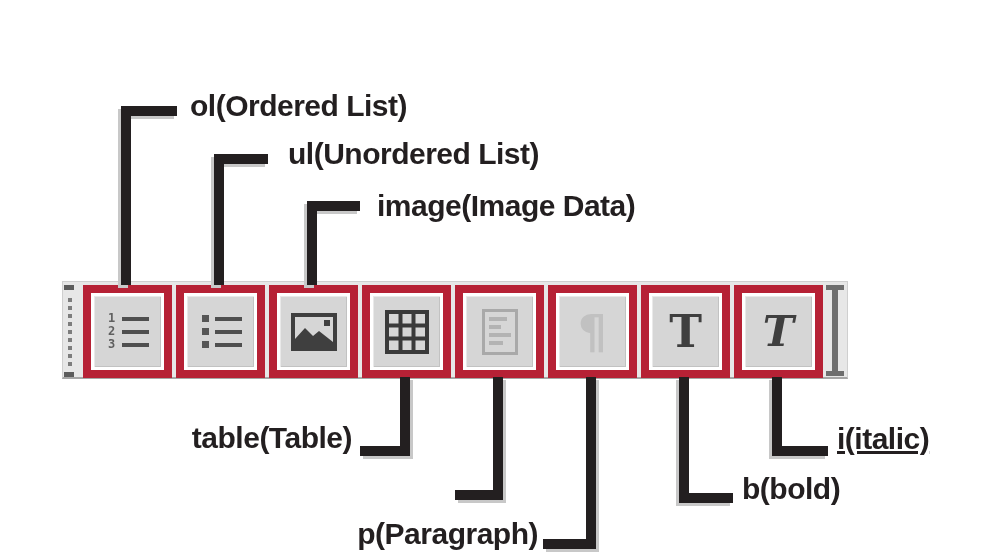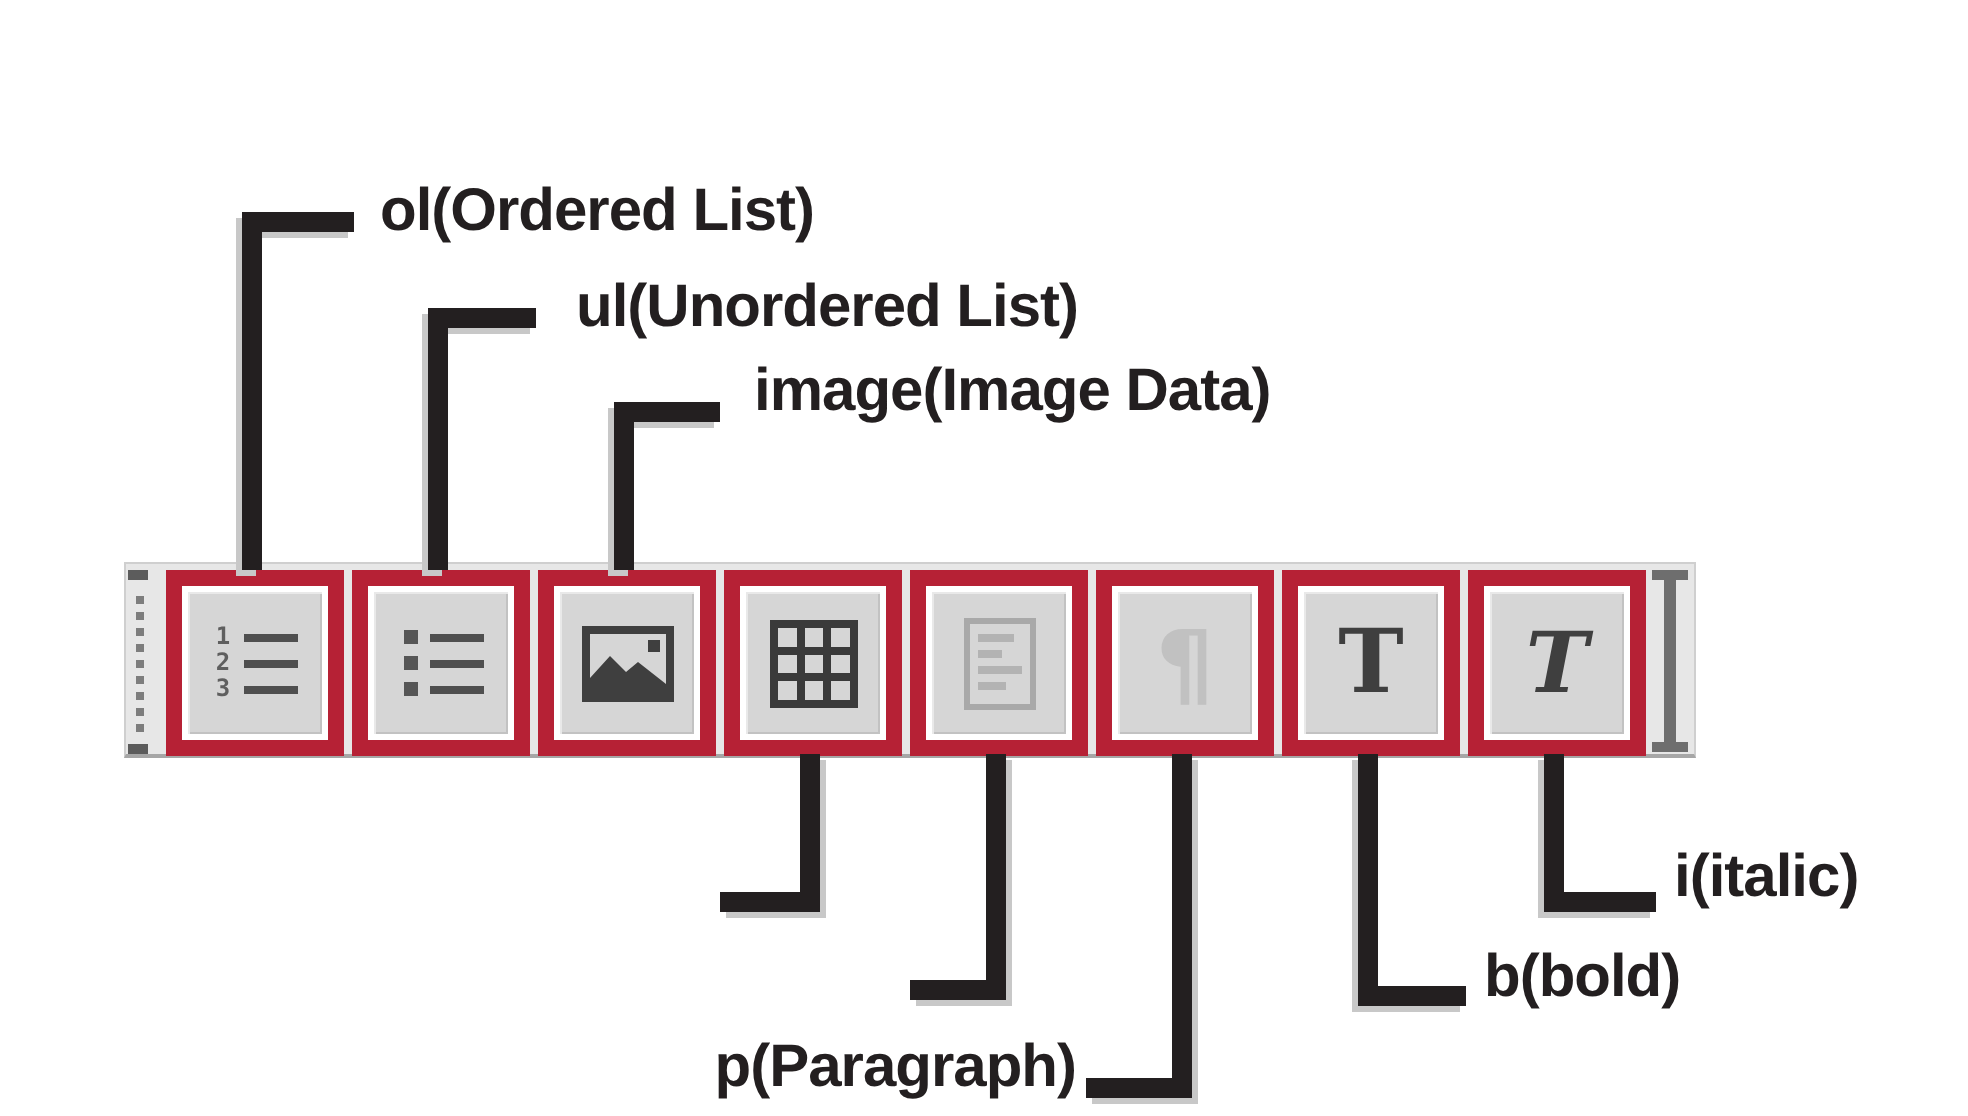--- a/index.html
+++ b/index.html
@@ -4,26 +4,26 @@
 <style>
   html,body{margin:0;padding:0;background:#ffffff;}
   .canvas{position:relative;width:984px;height:558px;background:#ffffff;overflow:hidden;
           font-family:"Liberation Sans",sans-serif;margin-top:48px;}
 
   
   .lab{position:absolute;font-weight:bold;font-size:30px;line-height:36px;color:#231f20;
        white-space:nowrap;letter-spacing:-0.5px;}
   .lab-ol{left:190px;top:40px;}
   .lab-ul{left:288px;top:88px;text-align:center;}
-  .lab-img{left:377px;top:130px;}
+  .lab-img{left:377px;top:140px;}
   .lab-table{right:632px;top:372px;}
   .lab-section{right:536px;top:420px;}
   .lab-p{right:446px;top:468px;text-align:right;}
   .lab-b{left:742px;top:423px;}
-  .lab-i{left:837px;top:373px;}
+  .lab-i{left:837px;top:373px;text-decoration:underline;}
 
   
   .line{position:absolute;box-sizing:border-box;z-index:6;}
   .l-gamma{border-top:10px solid #231f20;border-left:10px solid #231f20;
            filter:drop-shadow(-3px 3px 0 #c8c8c8);}
   .l-br{border-bottom:10px solid #231f20;border-right:10px solid #231f20;
         filter:drop-shadow(3px 3px 0 #c8c8c8);}
   .l-bl{border-bottom:10px solid #231f20;border-left:10px solid #231f20;
         filter:drop-shadow(-3px 3px 0 #c8c8c8);}
   .c-ol{left:121px;top:58px;width:56px;height:179px;}
@@ -79,20 +79,21 @@
 </style>
 </head>
 <body>
 
 <div class="canvas">
 
   <div class="lab lab-ol">ol(Ordered List)</div>
   <div class="lab lab-ul">ul(Unordered List)</div>
   <div class="lab lab-img">image(Image Data)</div>
 
+  <div class="lab lab-table">table(Table)</div>
   <div class="lab lab-p">p(Paragraph)</div>
   <div class="lab lab-b">b(bold)</div>
   <div class="lab lab-i">i(italic)</div>
 
   <div class="line l-gamma c-ol"></div>
   <div class="line l-gamma c-ul"></div>
   <div class="line l-gamma c-img"></div>
   <div class="line l-br    c-table"></div>
   <div class="line l-br    c-section"></div>
   <div class="line l-br    c-p"></div>

